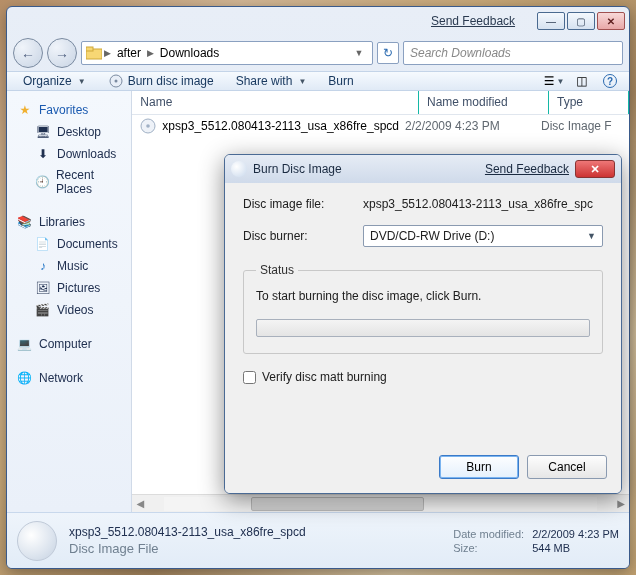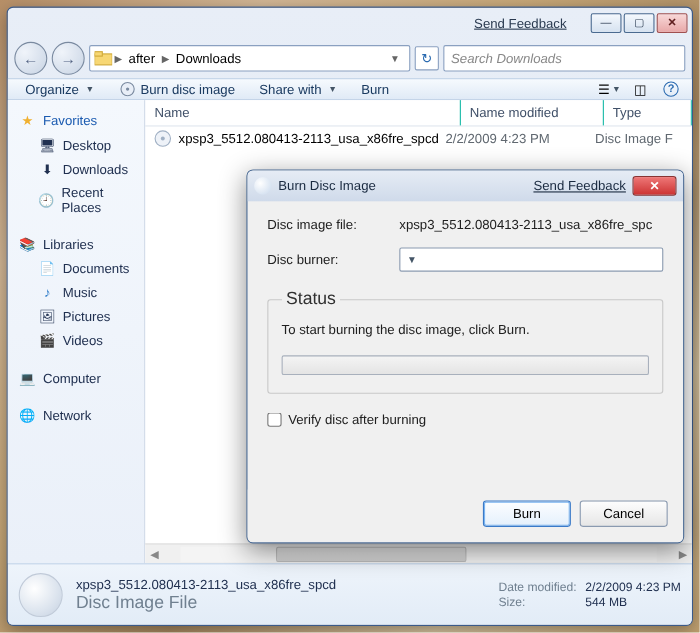--- a/index.html
+++ b/index.html
@@ -82,21 +82,21 @@
 .hscroll{ height:18px; background:#f0f0f0; border-top:1px solid #dcdcdc; display:flex; align-items:center;}
 .hscroll .track{flex:1; height:14px; background:#f4f4f4; margin:0 16px; position:relative;}
 .hscroll .thumb{position:absolute; left:20%; width:40%; height:100%; background:linear-gradient(#e8e8e8,#d0d0d0); border:1px solid #bcbcbc; border-radius:2px;}
 .hscroll .arr{width:16px;text-align:center;color:#888;font-size:10px;cursor:pointer;}
 
 
 .details{ height:56px; background:linear-gradient(#eef4fb,#e2ecf7); border-top:1px solid #c8d8ec; display:flex; align-items:center; padding:6px 10px; gap:12px; font-size:12px;}
 .details .thumb{width:40px;height:40px;border-radius:50%;background:radial-gradient(circle at 35% 35%,#fff,#dce4ee 60%,#c4d0e0);border:1px solid #c0cad8;}
 .details .meta{display:flex;flex-direction:column;gap:2px;}
 .details .fname2{color:#203050;}
-.details .sub{color:#708090;font-size:16px;}
+.details .sub{color:#708090;font-size:13px;}
 .details .right{margin-left:auto; display:grid; grid-template-columns:auto auto; gap:2px 8px; font-size:11px;}
 .details .right .lbl{color:#708090;text-align:left;}
 .details .right .val{color:#203050;}
 
 
 .dialog{
   position:absolute; left:224px; top:154px; width:398px; height:340px;
   background:#f0f0f0; border:1px solid #4a6a94; border-radius:6px;
   box-shadow:0 6px 24px rgba(0,0,0,.45); display:flex; flex-direction:column; overflow:hidden;
 }
@@ -114,21 +114,21 @@
 .dlg-body{ flex:1; padding:14px 18px 10px; display:flex; flex-direction:column; font-size:12px; color:#202020;}
 .formrow{ display:flex; align-items:center; margin-bottom:14px; gap:10px;}
 .formrow .lbl{ width:110px;}
 .formrow .val{ flex:1; overflow:hidden; white-space:nowrap;}
 .select{
   flex:1; height:22px; border:1px solid #8a9ab0; background:#fff; border-radius:2px;
   display:flex; align-items:center; padding:0 6px; justify-content:space-between; cursor:pointer;
 }
 .select .caret{font-size:9px;color:#456;}
 .fieldset{ border:1px solid #c8c8c8; border-radius:3px; padding:12px 12px 16px; margin-top:2px;}
-.fieldset legend{ font-size:16px; padding:0 4px; color:#303030;}
+.fieldset legend{ font-size:12px; padding:0 4px; color:#303030;}
 .progress{ height:18px; border:1px solid #a8b0bc; background:linear-gradient(#f4f4f4,#e4e4e4); border-radius:2px; margin-top:16px;}
 .chkrow{ margin-top:16px; display:flex; align-items:center; gap:6px;}
 .chkrow input{width:13px;height:13px;}
 .dlg-foot{ padding:10px 14px 14px; display:flex; justify-content:flex-end; gap:8px; background:#f0f0f0;}
 .dbtn{
   min-width:80px; height:24px; border:1px solid #8a9ab0; border-radius:3px;
   background:linear-gradient(#fdfdfd,#e6e6e6); font-size:12px; cursor:pointer;
 }
 .dbtn.primary{ border:1px solid #3a7ac8; box-shadow:0 0 0 1px #7ab4f0 inset; background:linear-gradient(#fdfeff,#e4f0fc);}
 </style>
@@ -323,30 +323,31 @@
       </div>
   </div>
   <div class="dlg-body">
     <div class="formrow">
       <span class="lbl">Disc image file:</span>
       <span class="val">xpsp3_5512.080413-2113_usa_x86fre_spc</span>
     </div>
     <div class="formrow">
       <span class="lbl">Disc burner:</span>
       <div class="select">
+        <span>DVD/CD-RW Drive (D:)</span>
         <span class="caret">▼</span>
       </div>
     </div>
     <fieldset class="fieldset">
       <legend>Status</legend>
       <div>To start burning the disc image, click Burn.</div>
       <div class="progress"></div>
     </fieldset>
     <label class="chkrow">
       <input type="checkbox" style="">
-      <span>Verify disc after burning</span>
+      <span>Verify disc matt burning</span>
     </label>
   </div>
   <div class="dlg-foot">
     <button class="dbtn primary">Burn</button>
     <button class="dbtn">Cancel</button>
   </div>
 </div>
 
 </body></html>

